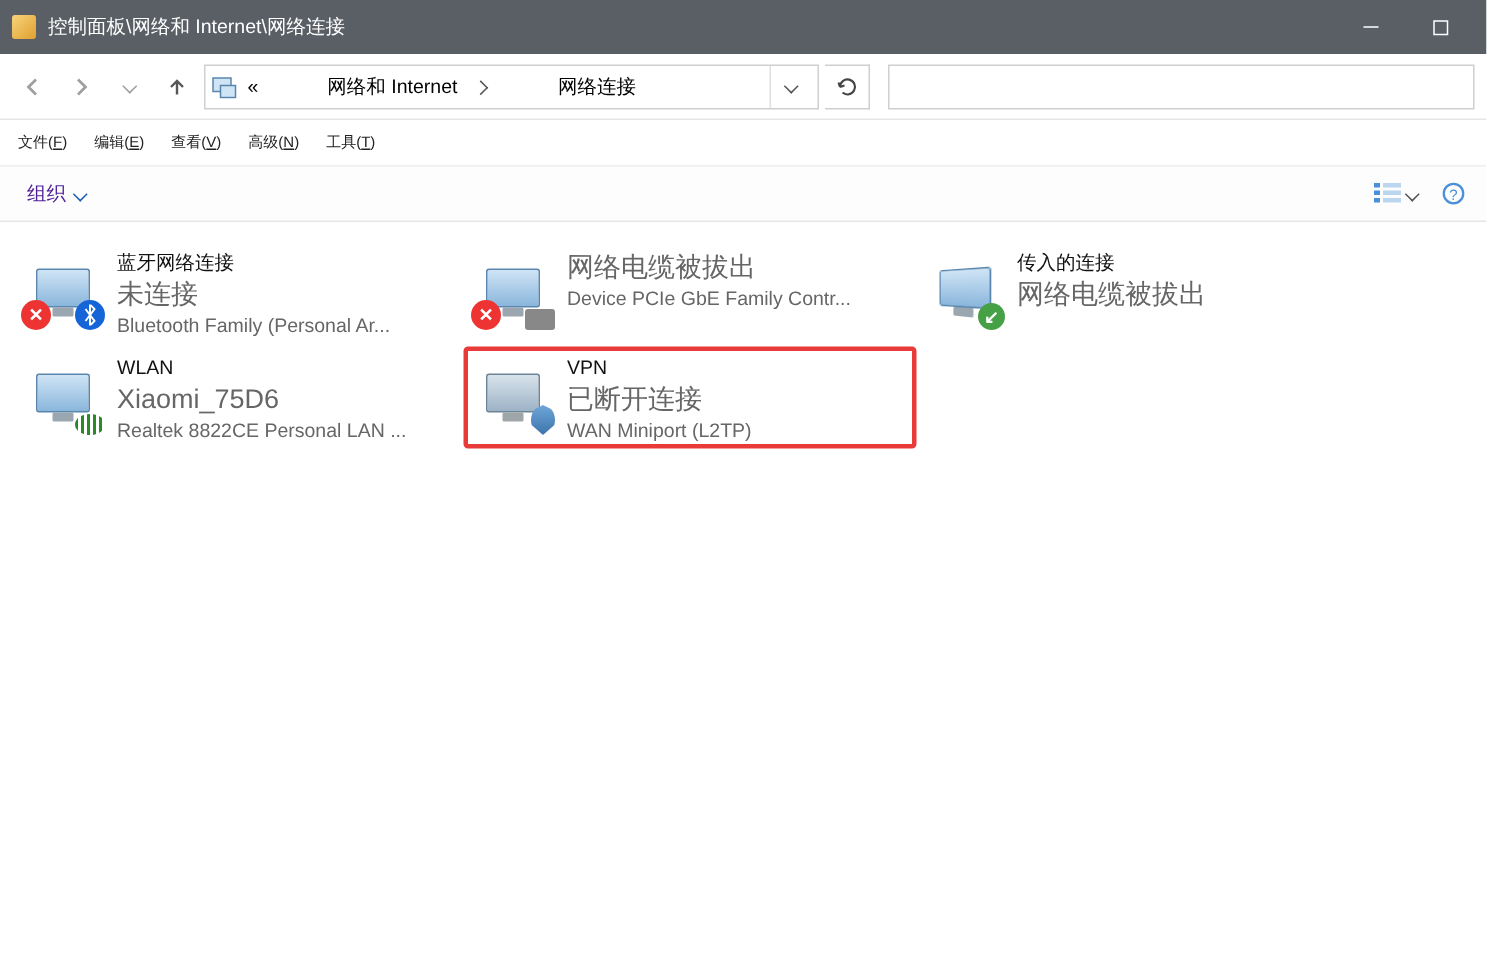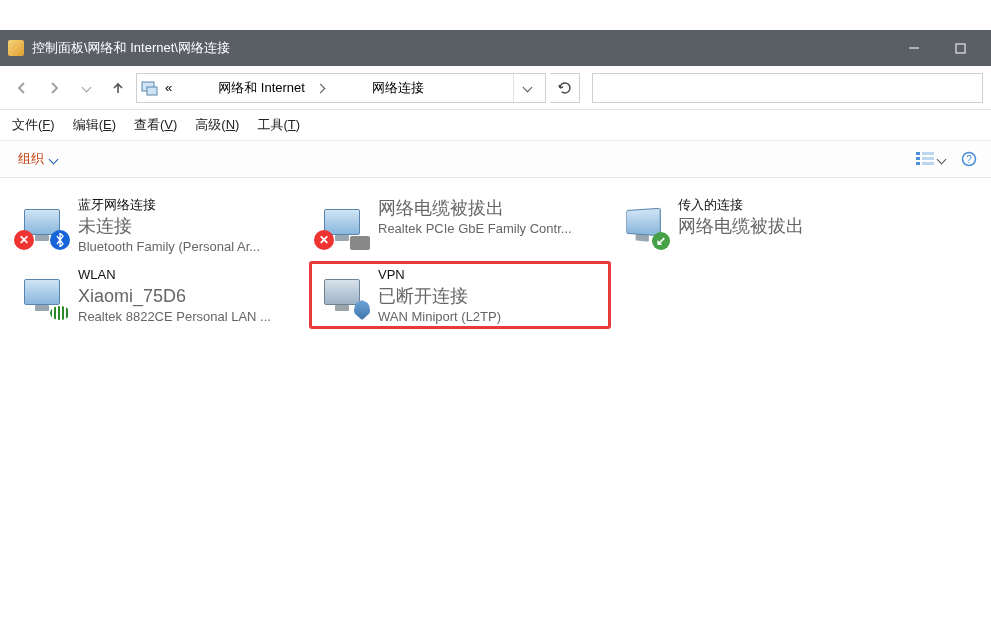--- a/index.html
+++ b/index.html
@@ -1,43 +1,43 @@
 <!DOCTYPE html>
 <html><head>
   <meta charset="utf-8">
   <style>
     * { margin: 0; padding: 0; box-sizing: border-box; font-family: "Segoe UI", "Microsoft YaHei", sans-serif; }
     body { width: 991px; height: 644px; background: #fff; overflow: hidden; font-size: 13px; }
 
     
-    .titlebar { height: 34px; background: #5a5f66; color: #fff; display: flex; align-items: center; padding: 18px 8px; margin-top: 30px; }
+    .titlebar { height: 34px; background: #5a5f66; color: #fff; display: flex; align-items: center; padding: 18px 8px; }
     .titlebar .title-icon { width: 16px; height: 16px; margin-right: 8px; background: linear-gradient(135deg,#f7d37a,#e0a030); border-radius: 2px; display:inline-block; }
     .titlebar .title-text { flex: 1; font-size: 13px; }
     .titlebar .win-btn { width: 46px; height: 34px; display:flex; align-items:center; justify-content:center; color:#fff; }
 
     
     .addrrow { height: 44px; display:flex; align-items:center; padding: 6px 8px; gap:4px; border-bottom: 1px solid #e5e5e5; }
     .nav-arrow { width: 28px; height: 28px; display:flex; align-items:center; justify-content:center; color:#888; border-radius:3px; }
     .nav-arrow.enabled { color:#333; }
     .addrbar { flex: 0 0 410px; height: 30px; border:1px solid #cfcfcf; display:flex; align-items:center; padding: 0 4px; gap:6px; background:#fff; }
     .addrbar .loc-icon { width:18px; height:18px; display:inline-block; }
     .crumb { display:flex; align-items:center; gap:6px; height:100%; padding:0 4px;margin-left:36px; }
     .crumb-sep { color:#555; padding:0 2px; }
     .addr-dd { width:28px; height:28px; display:flex; align-items:center; justify-content:center; color:#333; border-left:1px solid #e0e0e0; margin-left:auto;}
     .refresh { width:30px; height:30px; border:1px solid #cfcfcf; border-left:none; display:flex; align-items:center; justify-content:center; }
     .searchbar { flex:1; height:30px; border:1px solid #cfcfcf; margin-left:8px; background:#fff; }
 
     
-    .menubar { height: 30px; display:flex; align-items:center; padding: 0 10px; gap: 14px; font-size:13px; color:#222; }
+    .menubar { height: 30px; display:flex; align-items:center; padding: 0 10px; gap: 14px; font-size:10px; color:#222; }
     .menu-item { padding: 4px 2px; }
     .menu-item u { text-decoration: underline; }
 
     
     .toolbar { height: 38px; background:#fdfdfd; border-top:1px solid #eee; border-bottom:1px solid #e5e5e5; display:flex; align-items:center; padding: 0 10px; }
-    .org-btn { display:flex; align-items:center; gap:6px; padding:4px 8px; border-radius:3px; color:#c2410c; font-size:13px;}
+    .org-btn { display:flex; align-items:center; gap:6px; padding:4px 8px; border-radius:3px; color:#4c1d95; font-size:13px;}
     .tb-right { margin-left:auto; display:flex; align-items:center; gap:8px; }
     .view-btn { display:flex; align-items:center; gap:4px; padding:4px; }
 
     
     .content { padding: 14px 10px; display:flex; flex-wrap:wrap; gap: 4px 0; }
     .conn-item { width: 300px; height: 66px; display:flex; align-items:flex-start; padding: 4px 6px; gap: 10px; position:relative; }
     .conn-item.highlighted { outline: 3px solid #e93a3a; outline-offset: -2px; border-radius: 2px; }
     .conn-icon { width: 52px; height: 52px; display:flex; align-items:center; justify-content:center; flex-shrink:0; position:relative; }
     .conn-text { display:flex; flex-direction:column; line-height: 1.35; overflow:hidden;justify-content:space-between; }
     .conn-name { color:#111; font-size:13px; }
@@ -181,21 +181,21 @@
   </div>
 
   <div class="conn-item">
     <div class="conn-icon">
       <div class="monitor"></div>
       <div class="badge x">✕</div>
       <div class="badge eth"></div>
     </div>
     <div class="conn-text">
       <span class="conn-status">网络电缆被拔出</span>
-      <span class="conn-device">Realtek PCIe GbE Family Contr...</span>
+      <span class="conn-device">Device PCIe GbE Family Contr...</span>
     </div>
   </div>
 
   <div class="conn-item">
     <div class="conn-icon">
       <div class="monitor" style="transform:perspective(60px) rotateY(-18deg)"></div>
       <div class="badge in"></div>
     </div>
     <div class="conn-text">
       <span class="conn-name">传入的连接</span>

